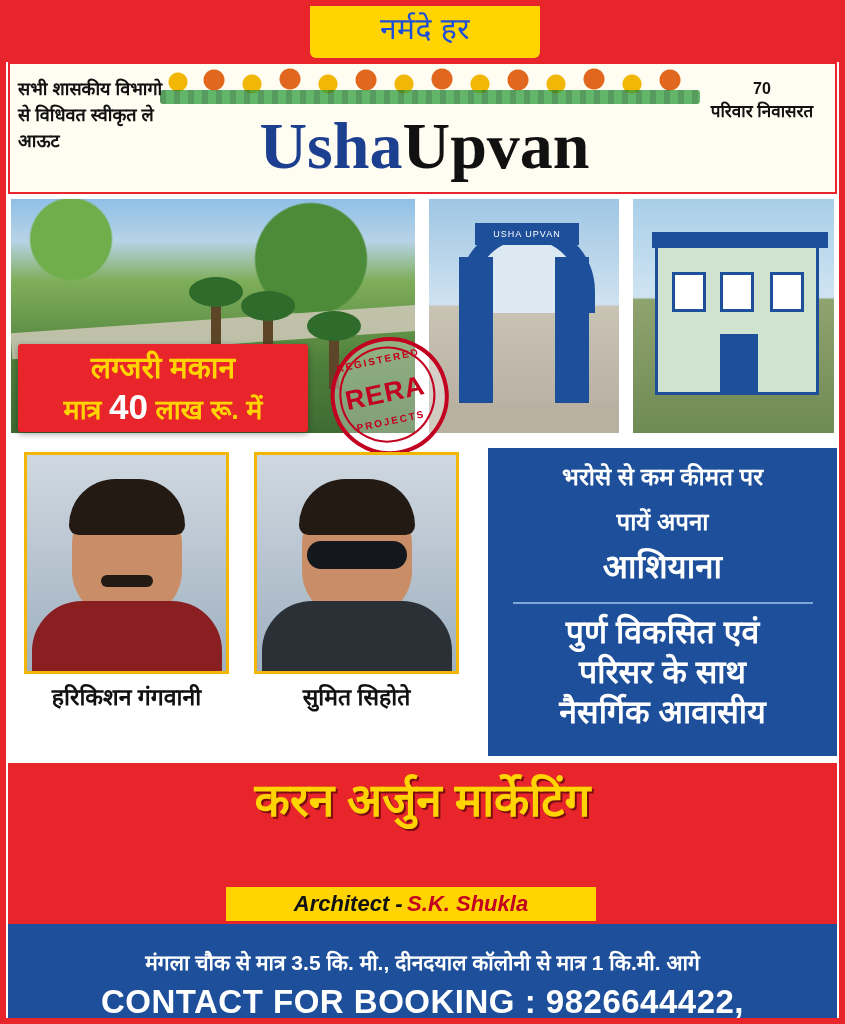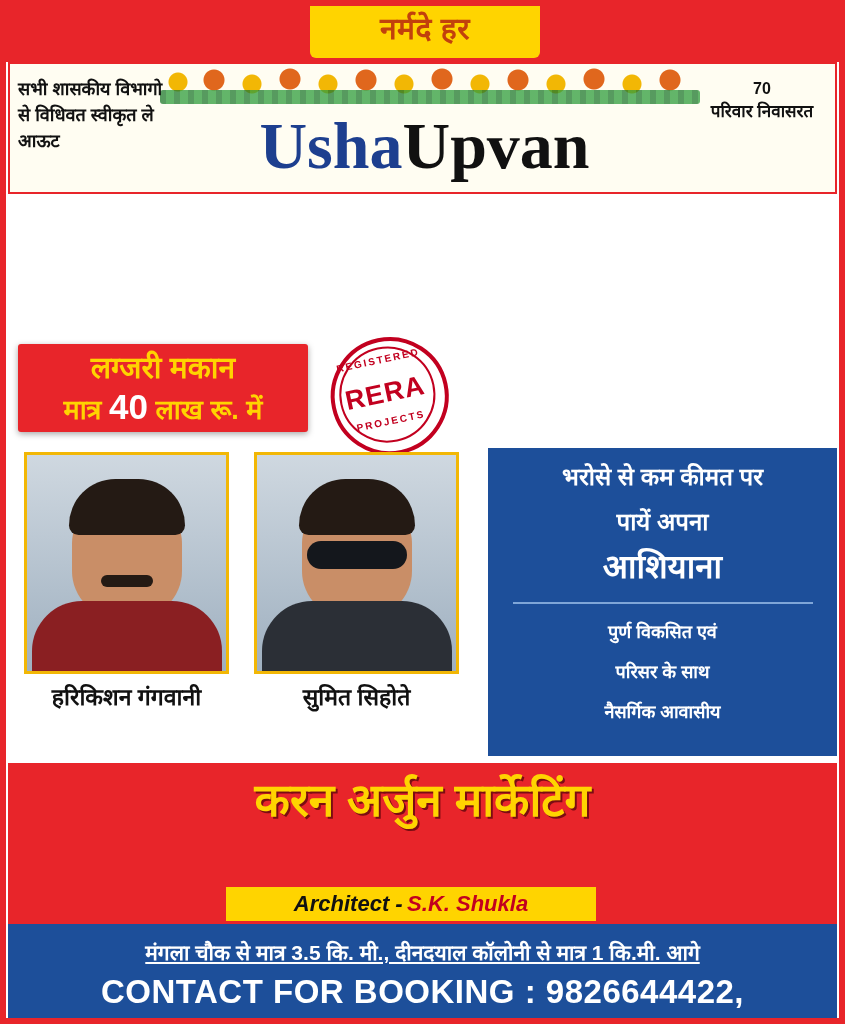--- a/index.html
+++ b/index.html
@@ -16,21 +16,21 @@
     position:absolute;left:0;top:0;width:845px;height:62px;
     background:#e8252a;
   }
   .topbar .yellowtab{
     position:absolute;left:310px;top:0;width:230px;height:58px;
     background:#ffd400;
     border-bottom-left-radius:6px;border-bottom-right-radius:6px;
   }
   .topbar .yellowtab span{
     display:block;text-align:center;line-height:58px;
-    color:#c2410c;font-size:30px;font-weight:bold;
+    color:#1d4ed8;font-size:30px;font-weight:normal;
     font-family:"Liberation Sans", sans-serif;
     letter-spacing:0.5px;
   }
   
   .header{
     position:absolute;left:8px;top:62px;width:829px;height:132px;
     background:#fffdf2;
     border:2px solid #e8252a;
     box-sizing:border-box;
     overflow:hidden;
@@ -185,21 +185,21 @@
   .p1{left:10px;}
   .p2{left:240px;}
   .p2 .frame .body{background:#2b2f36;}
   .bluepanel{
     position:absolute;left:488px;top:448px;width:349px;height:308px;
     background:#1d4f9a;color:#ffffff;text-align:center;
   }
   .bluepanel .t1{font-size:24px;font-weight:bold;line-height:33px;padding-top:12px;}
   .bluepanel .t2{font-size:33px;font-weight:bold;line-height:58px;}
   .bluepanel .rule{width:300px;height:2px;background:#7fa6d8;margin:6px auto 8px auto;}
-  .bluepanel .t3{font-size:18px;font-weight:bold;line-height:40px;}
+  .bluepanel .t3{font-size:32px;font-weight:bold;line-height:40px;}
   
   .mktband{
     position:absolute;left:8px;top:760px;width:829px;height:164px;
     background:#e8252a;border-top:3px solid #ffffff;
   }
   .mktband .title{
     text-align:center;font-size:46px;font-weight:bold;color:#ffd400;
     line-height:62px;padding-top:6px;
     text-shadow:2px 2px 0 #7a0d12;
   }
@@ -214,21 +214,21 @@
   .archbar span{
     display:inline-block;line-height:34px;font-size:22px;font-weight:bold;
     color:#111;font-style:italic;
   }
   .archbar .red{color:#c2001f;}
   
   .footer{
     position:absolute;left:8px;top:924px;width:829px;height:96px;
     background:#1d4f9a;color:#ffffff;text-align:center;
   }
-  .footer .f1{font-size:21px;font-weight:bold;line-height:34px;padding-top:12px;text-decoration:underline;}
+  .footer .f1{font-size:21px;font-weight:bold;line-height:34px;padding-top:22px;}
   .footer .f2{font-size:33px;font-weight:bold;line-height:44px;letter-spacing:0.5px;}
   .edge{
     position:absolute;left:0;top:0;width:845px;height:1024px;
     border:6px solid #e8252a;box-sizing:border-box;pointer-events:none;
   }
 </style>
 </head>
 <body>
 
 <div id="poster">
@@ -244,20 +244,43 @@
     <div class="hdr-left">सभी शासकीय विभागो से विधिवत स्वीकृत ले आऊट</div>
     <div class="hdr-right">
       <div class="num">70</div>
       <div>परिवार निवासरत</div>
     </div>
     <div class="brand">
       <span class="a">Usha</span><span class="b">Upvan</span>
     </div>
   </div>
 
+  <div class="photos">
+    <div class="ph ph1">
+      <div class="road"></div>
+      <div class="palm" style="left:200px;top:96px;"></div>
+      <div class="palm" style="left:252px;top:110px;"></div>
+      <div class="palm" style="left:318px;top:130px;"></div>
+    </div>
+    <div class="ph ph2">
+      <div class="arch"></div>
+      <div class="board">USHA UPVAN</div>
+      <div class="gate-l"></div>
+      <div class="gate-r"></div>
+      <div class="ground"></div>
+    </div>
+    <div class="ph ph3">
+      <div class="house">
+        <div class="win w1"></div>
+        <div class="win w2"></div>
+        <div class="win w3"></div>
+        <div class="door"></div>
+      </div>
+    </div>
+  </div>
 
   <div class="pricebox">
     <div class="l1">लग्जरी मकान</div>
     <div class="l2">
       <span>मात्र</span>
       <span class="big">40</span>
       <span>लाख रू. में</span>
     </div>
   </div>
 

